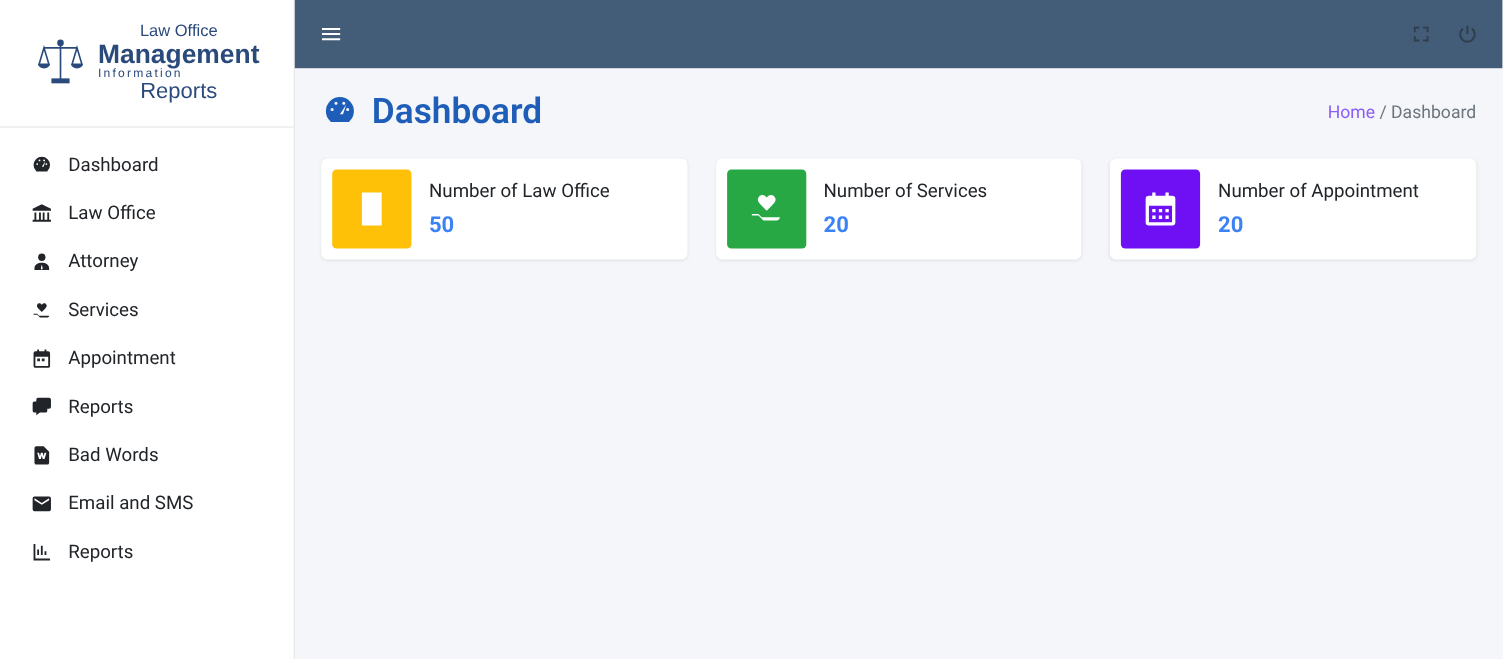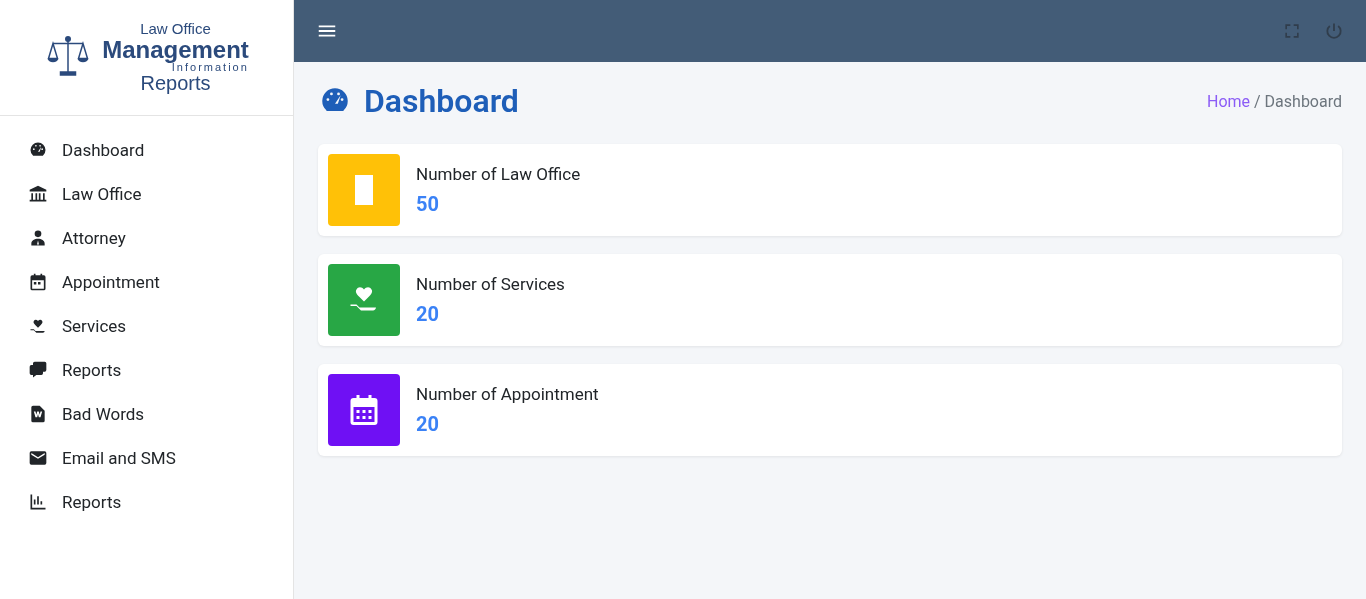--- a/index.html
+++ b/index.html
@@ -5,21 +5,21 @@
   * { box-sizing: border-box; margin: 0; padding: 0; }
   body {
     font-family: -apple-system, BlinkMacSystemFont, "Segoe UI", Roboto, "Helvetica Neue", Arial, sans-serif;
     background: #f4f6f9;
     width: 1366px;
     height: 599px;
     overflow: hidden;
     display: flex;
   }
   .sidebar {
-    width: 294px;
+    width: 268px;
     height: 100%;
     background: #fff;
     border-right: 1px solid #e4e4e4;
     display: flex;
     flex-direction: column;
   }
   .logo-area {
     height: 116px;
     display: flex;
     align-items: center;
@@ -35,21 +35,21 @@
   .logo-svg { flex-shrink: 0; }
   .logo-text {
     display: flex;
     flex-direction: column;
     line-height: 1.05;
     color: #2b4a7c;
     font-family: "Segoe UI", sans-serif;
   }
   .logo-line1 { font-size: 15px; font-weight: 400; text-align: center; }
   .logo-line2 { font-size: 24px; font-weight: 700; }
-  .logo-line3 { font-size: 11px; font-weight: 400; text-align: right; letter-spacing: 2px; }
+  .logo-line3 { font-size: 11px; font-weight: 400; text-align: left; letter-spacing: 2px; }
   .logo-line4 { font-size: 20px; font-weight: 500; text-align: center; }
   .nav {
     flex: 1;
     padding: 12px 0;
   }
   .nav-item {
     display: flex;
     align-items: center;
     gap: 14px;
     padding: 12px 28px;
@@ -124,22 +124,22 @@
   .breadcrumb {
     font-size: 16px;
     color: #6c757d;
   }
   .breadcrumb a {
     color: #8b5cf6;
     text-decoration: none;
   }
   .cards {
     display: grid;
-    grid-template-columns: 1fr;
-    gap: 18px 26px;
+    grid-template-columns: 1fr 1fr 1fr;
+    gap: 36px 26px;
   }
   .card {
     background: #fff;
     border-radius: 6px;
     box-shadow: 0 1px 3px rgba(0,0,0,0.08);
     padding: 10px;
     display: flex;
     align-items: center;
     gap: 16px;
     min-height: 92px;
@@ -208,32 +208,32 @@
         <svg viewBox="0 0 24 24" width="20" height="20" fill="currentColor">
             <circle cx="12" cy="7" r="4"></circle>
             <path d="M12 13c-4 0-8 2-8 6v2h16v-2c0-4-4-6-8-6zm0 2l1 4-1 2-1-2 1-4z"></path>
           </svg>
       </span>
       <span>Attorney</span>
     </div>
     <div class="nav-item">
       <span class="nav-icon">
         <svg viewBox="0 0 24 24" width="20" height="20" fill="currentColor">
+            <path d="M12 6c-1.5-2-4-2-5 0-1 1.5 0 3 2 5l3 3 3-3c2-2 3-3.5 2-5-1-2-3.5-2-5 0zM3 17h4l3 3h8c1 0 2-1 2-2H9l-2-2H3v1z"></path>
+          </svg>
+      </span>
+      <span>Services</span>
+    </div>
+    <div class="nav-item">
+      <span class="nav-icon">
+        <svg viewBox="0 0 24 24" width="20" height="20" fill="currentColor">
             <path d="M19 4h-2V2h-2v2H9V2H7v2H5a2 2 0 00-2 2v14a2 2 0 002 2h14a2 2 0 002-2V6a2 2 0 00-2-2zm0 16H5V10h14v10zM7 12h3v3H7v-3zm5 0h3v3h-3v-3z"></path>
           </svg>
       </span>
       <span>Appointment</span>
-    </div>
-    <div class="nav-item">
-      <span class="nav-icon">
-        <svg viewBox="0 0 24 24" width="20" height="20" fill="currentColor">
-            <path d="M12 6c-1.5-2-4-2-5 0-1 1.5 0 3 2 5l3 3 3-3c2-2 3-3.5 2-5-1-2-3.5-2-5 0zM3 17h4l3 3h8c1 0 2-1 2-2H9l-2-2H3v1z"></path>
-          </svg>
-      </span>
-      <span>Services</span>
     </div>
     <div class="nav-item">
       <span class="nav-icon">
         <svg viewBox="0 0 24 24" width="20" height="20" fill="currentColor">
             <path d="M20 2H8a2 2 0 00-2 2v2H4a2 2 0 00-2 2v8a2 2 0 002 2h2v3l4-3h6a2 2 0 002-2v-2h2a2 2 0 002-2V4a2 2 0 00-2-2z"></path>
           </svg>
       </span>
       <span>Reports</span>
     </div>
     <div class="nav-item">

